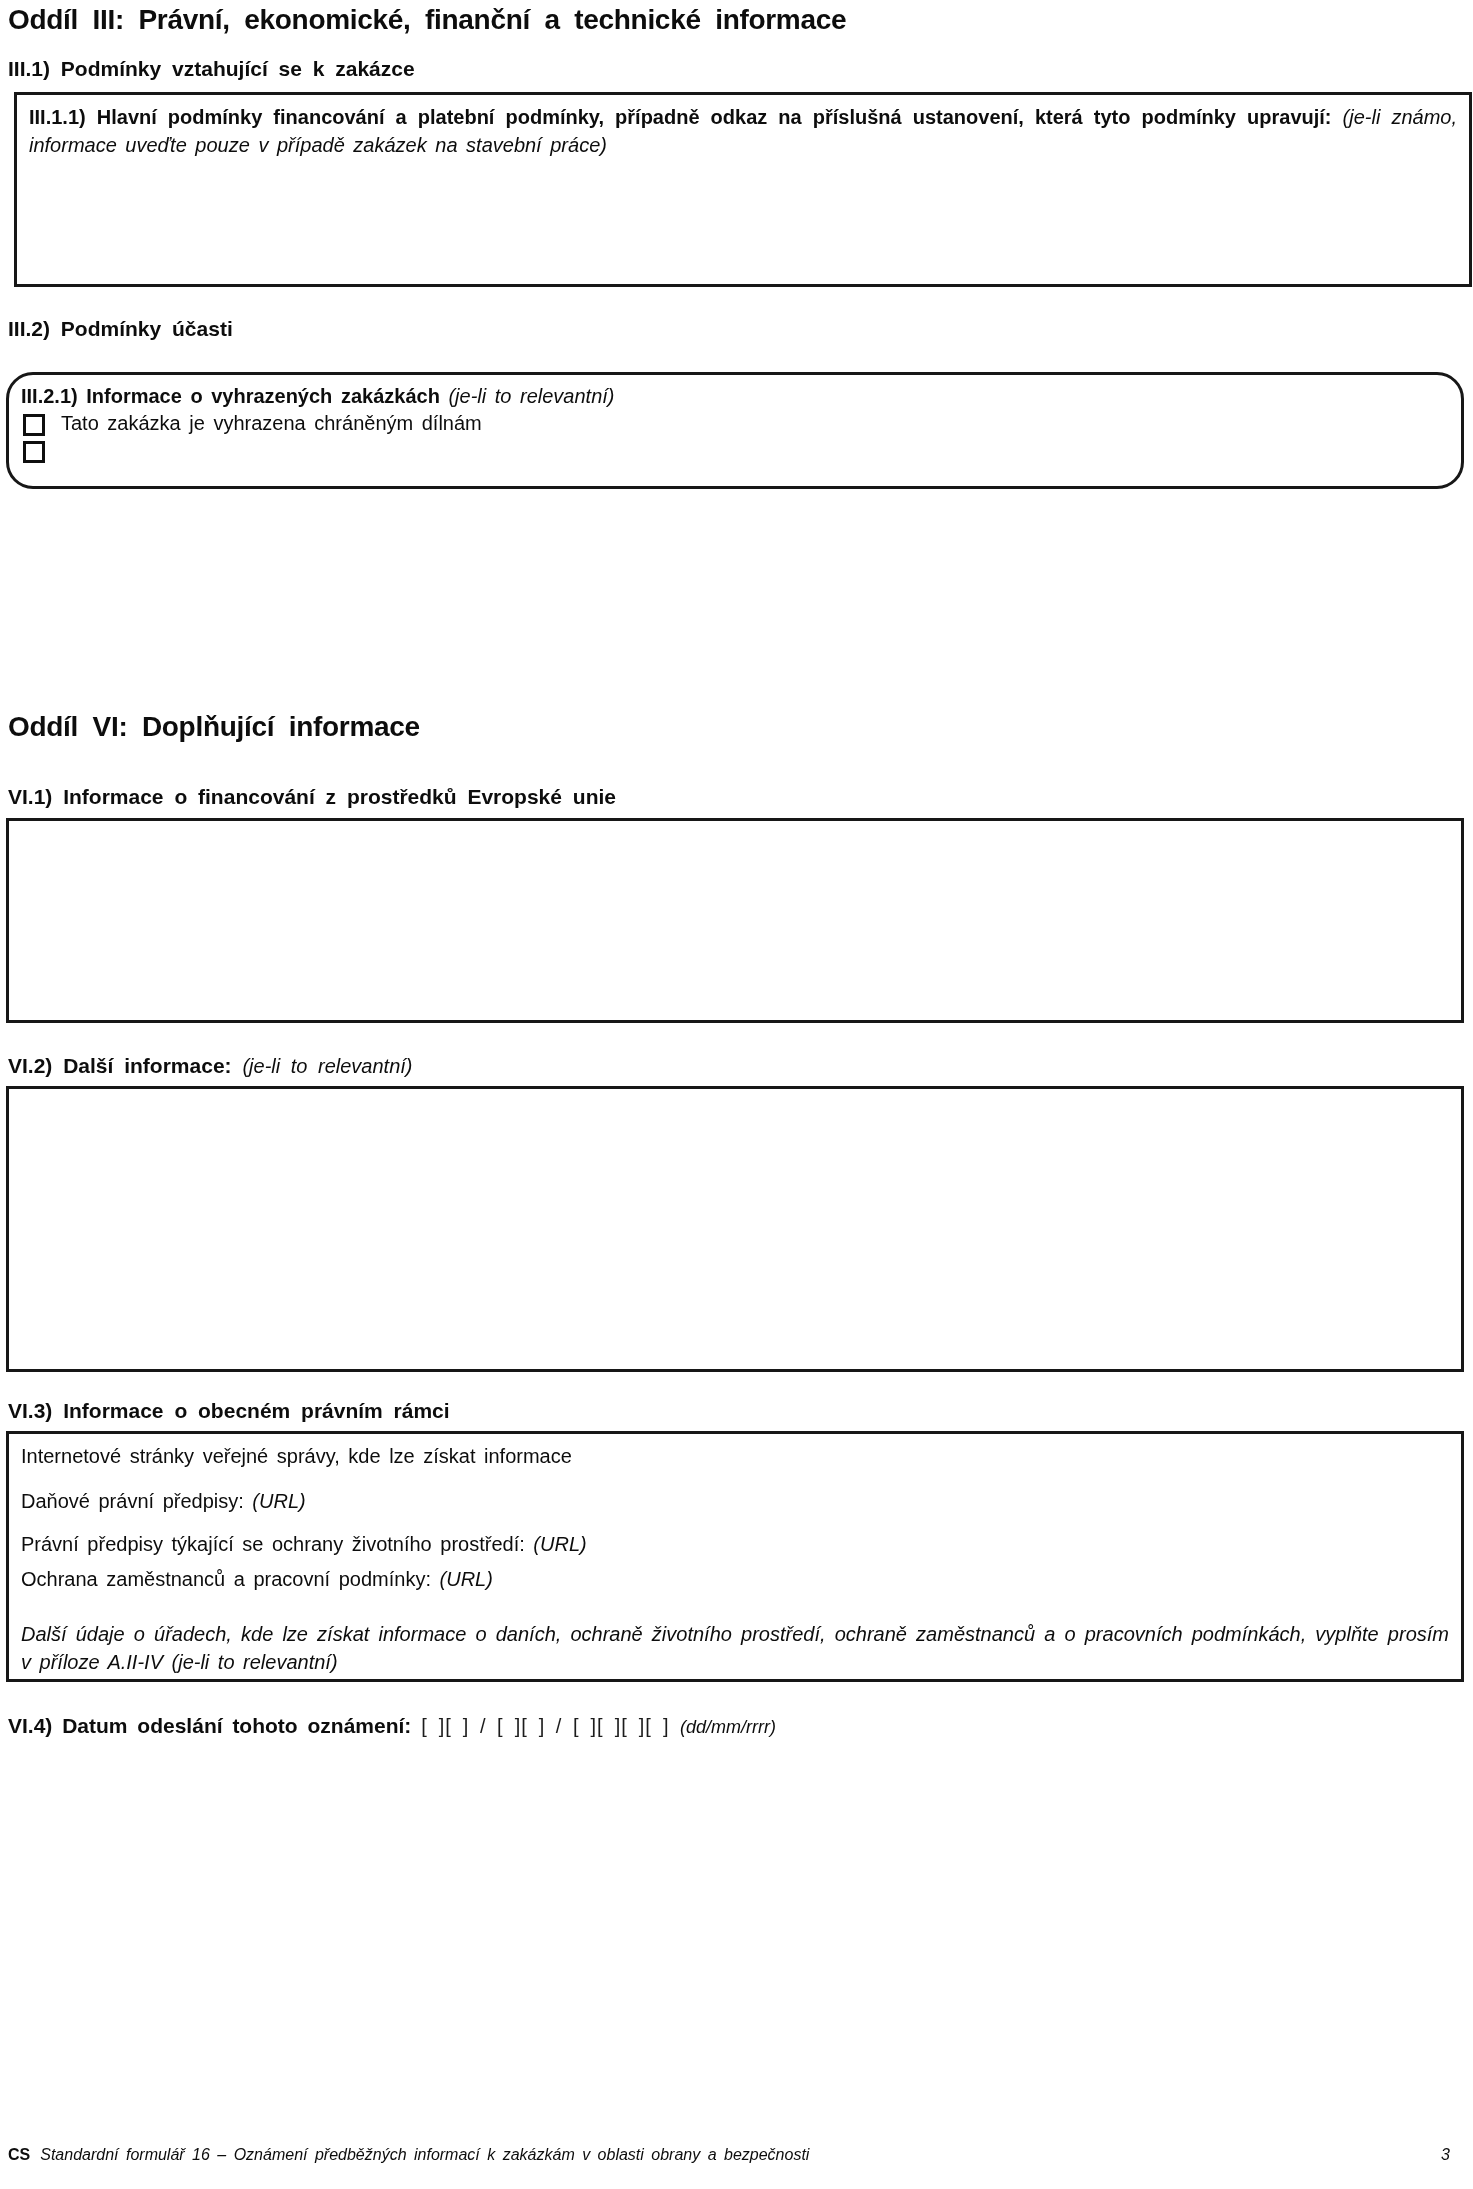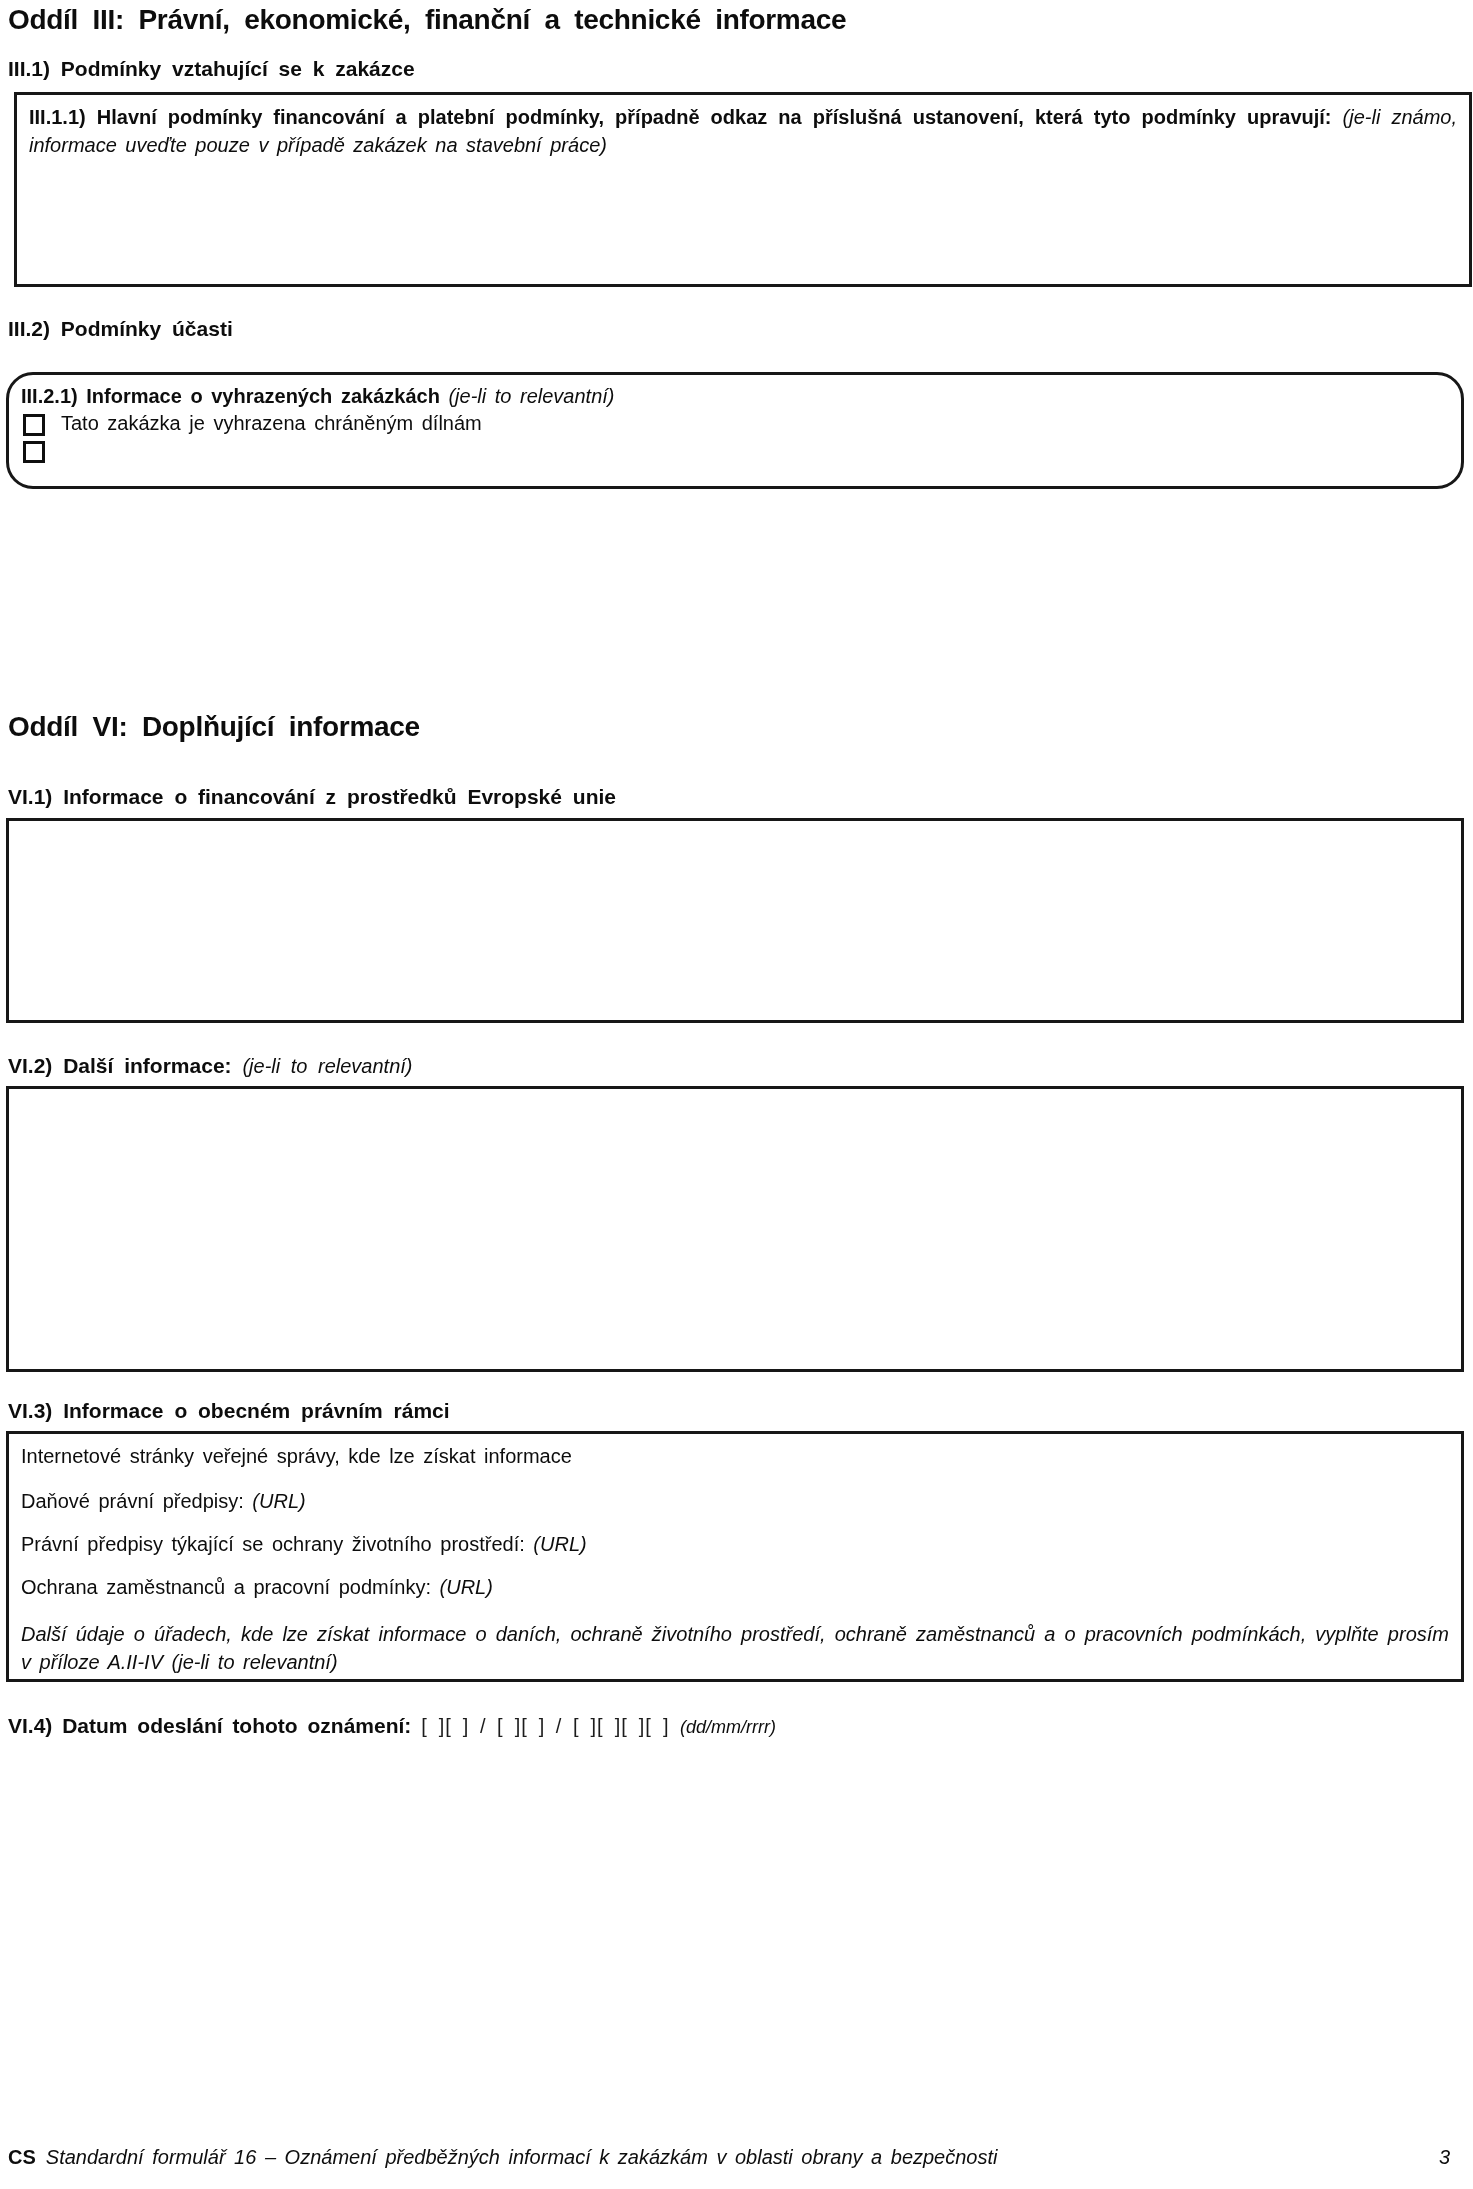--- a/index.html
+++ b/index.html
@@ -60,21 +60,21 @@
     word-spacing:4px;white-space:nowrap;
   }
   .brackets{
     font-weight:normal;font-size:20px;color:#1c1c1c;
     white-space:pre-wrap;letter-spacing:1px;
   }
   .date-format{font-weight:normal;font-style:italic;font-size:18px;}
   .footer{
     left:8px;width:1442px;
     display:flex;justify-content:space-between;align-items:baseline;
-    font-size:20px;
+    font-size:16px;
     word-spacing:3px;
   }
   .footer .lang{font-weight:bold;font-style:normal;margin-right:10px;}
   .footer .ftext{font-style:italic;flex:1 1 auto;}
   .footer .pnum{font-style:italic;margin-left:20px;}
   .q-line .gap{display:inline-block;width:2px;}
   .note-box{border-top:none !important;padding-top:11px;}
 </style>
 </head>
 <body>
@@ -109,21 +109,21 @@
 
 <div class="abs sub-heading" style="top:1054px;"><b>VI.2) Další informace: </b><span class="it">(je-li to relevantní)</span></div>
 
 <div class="abs box" style="top:1086px;height:286px;"></div>
 
 <div class="abs sub-heading" style="top:1399px;">VI.3) Informace o obecném právním rámci</div>
 
 <div class="abs box" style="top:1431px;height:230px;">
   <p style="margin-bottom:17px;">Internetové stránky veřejné správy, kde lze získat informace</p>
   <p style="margin-bottom:15px;"><span>Daňové právní předpisy: </span><span class="it">(URL)</span></p>
-  <p style="margin-bottom:15px;"><span>Právní předpisy týkající se ochrany životního prostředí: </span><span class="it">(URL)</span></p>
+  <p style="margin-bottom:7px;"><span>Právní předpisy týkající se ochrany životního prostředí: </span><span class="it">(URL)</span></p>
   <p><span>Ochrana zaměstnanců a pracovní podmínky: </span><span class="it">(URL)</span></p>
 </div>
 
 <div class="abs box note-box" style="top:1609px;height:73px;">
   <p class="just it">Další údaje o úřadech, kde lze získat informace o daních, ochraně životního prostředí, ochraně zaměstnanců a o pracovních podmínkách, vyplňte prosím v příloze A.II-IV (je-li to relevantní)</p>
 </div>
 
 <div class="abs vi4-line" style="top:1714px;"><b>VI.4) Datum odeslání tohoto oznámení: </b><span class="brackets">[ ][ ] / [ ][ ] / [ ][ ][ ][ ] </span><span class="date-format">(dd/mm/rrrr)</span></div>
 
 <div class="abs footer" style="top:2146px;">

